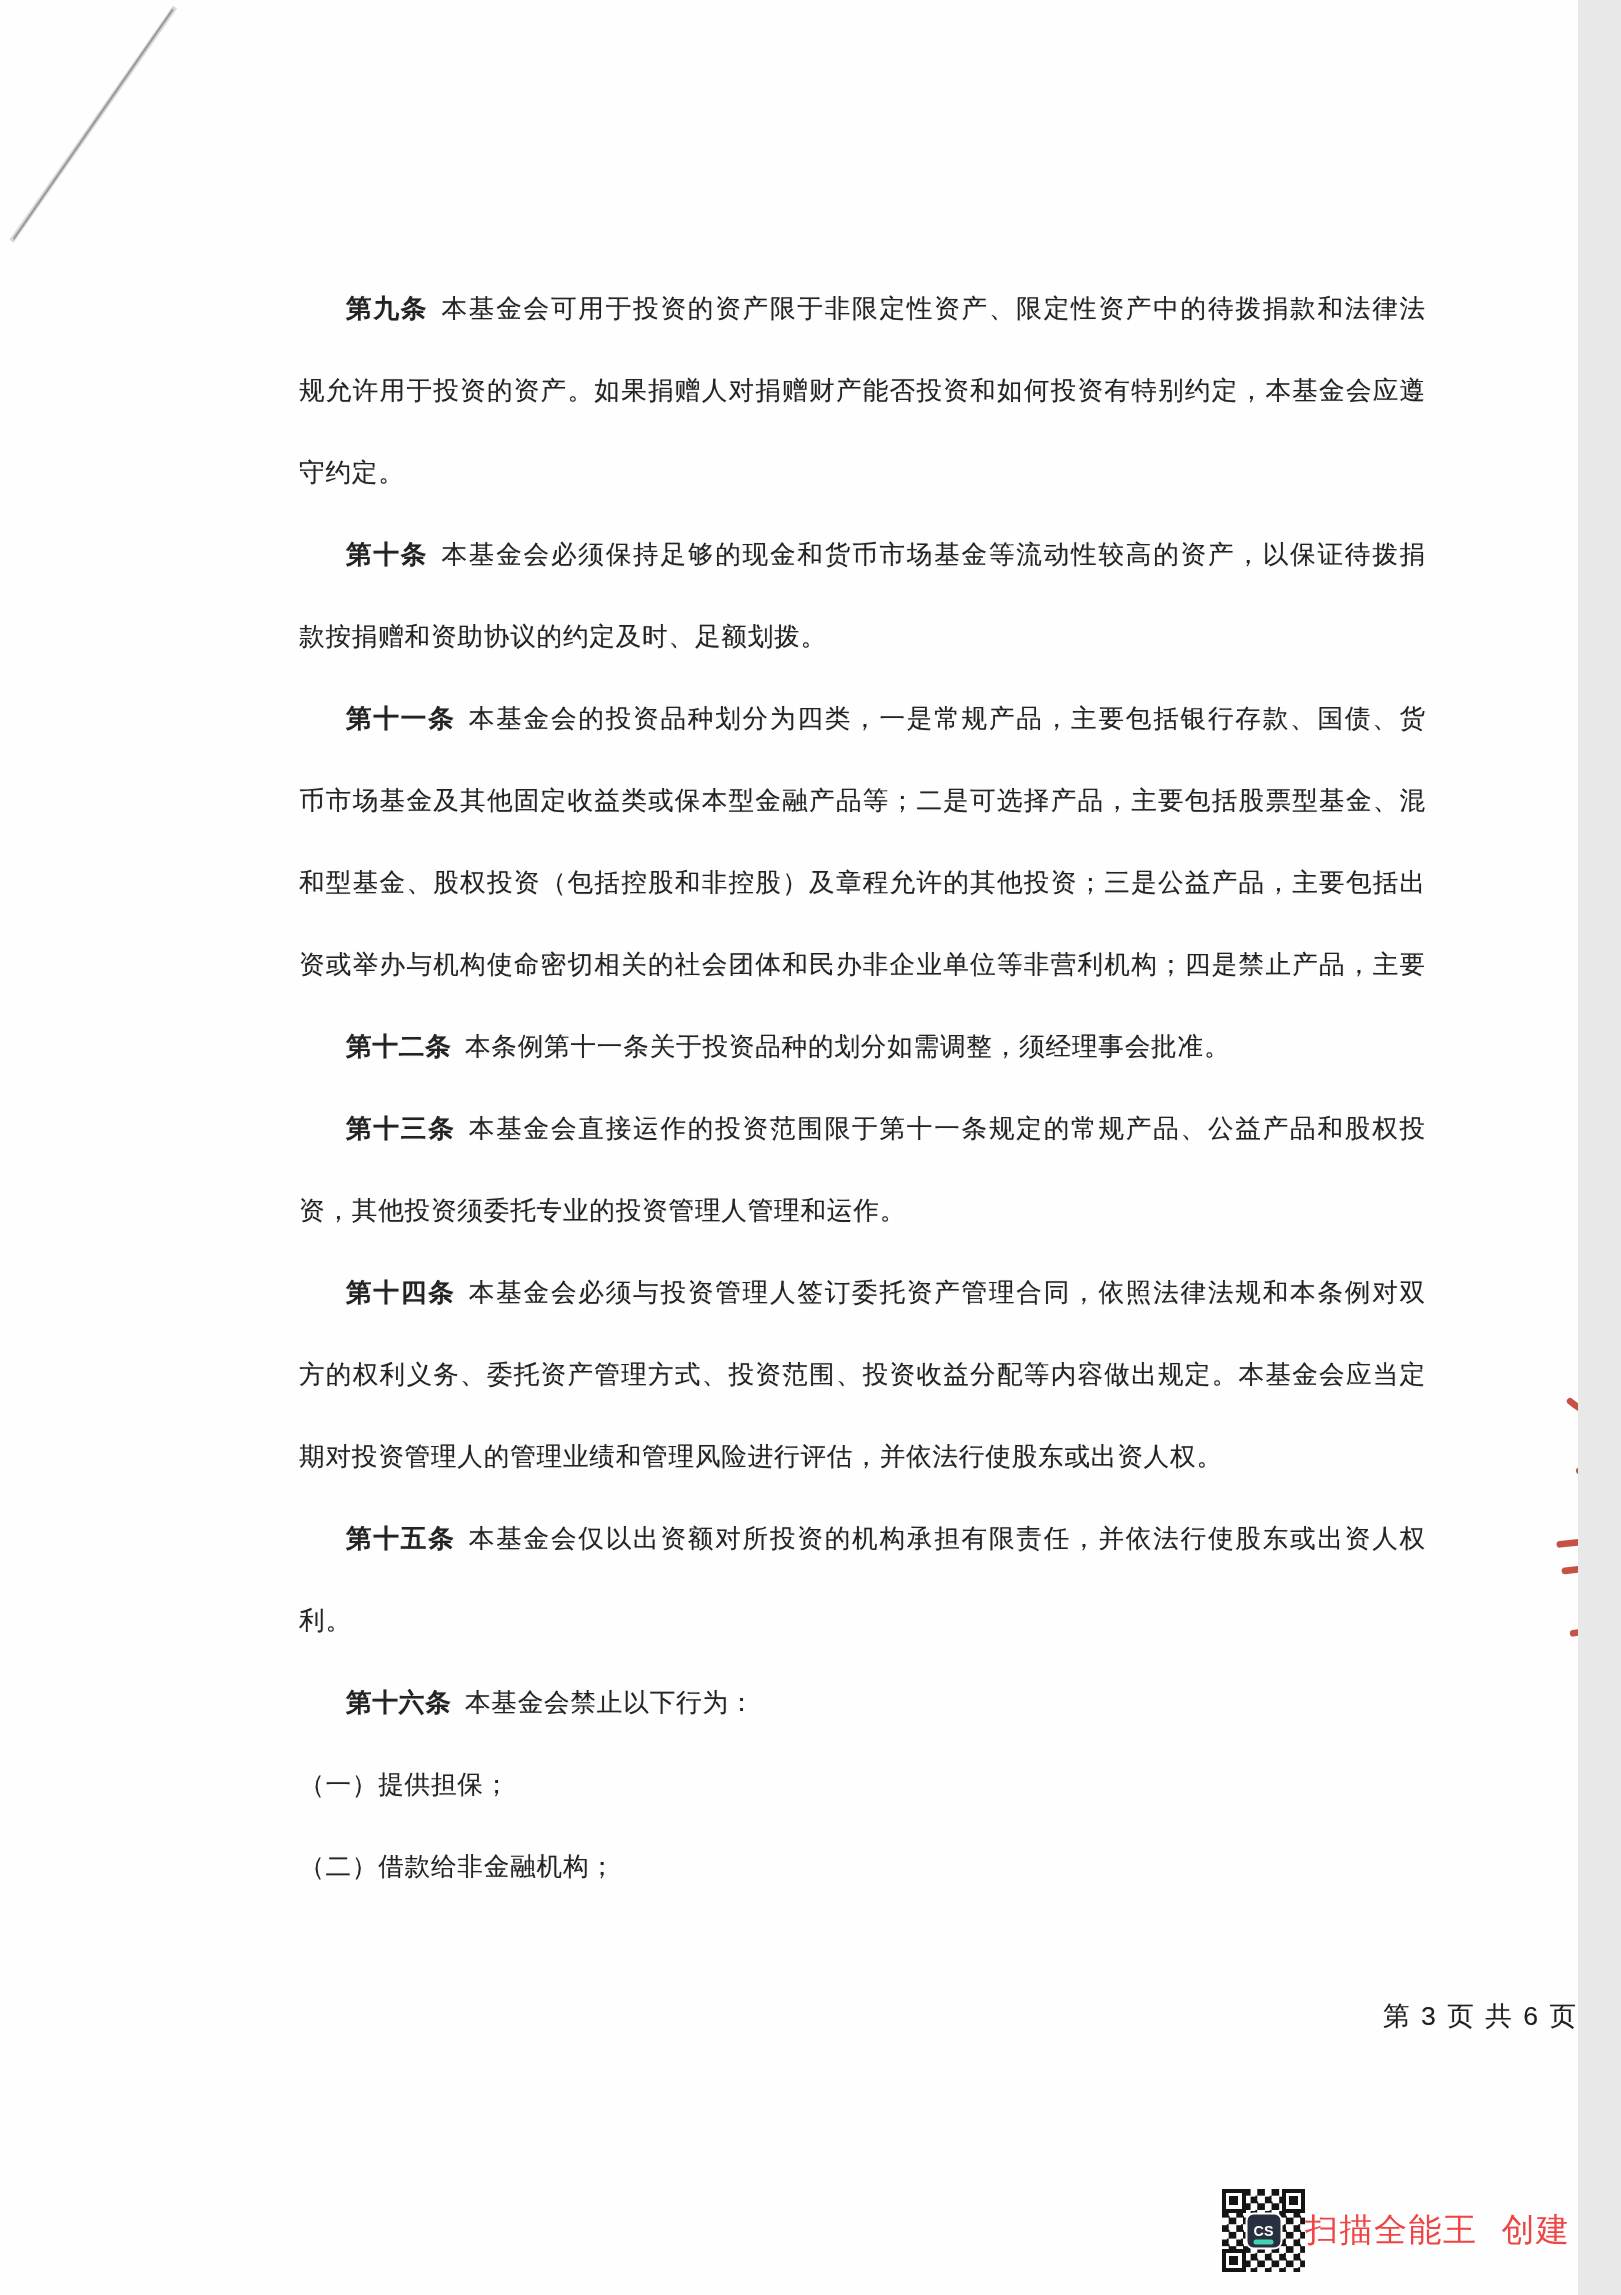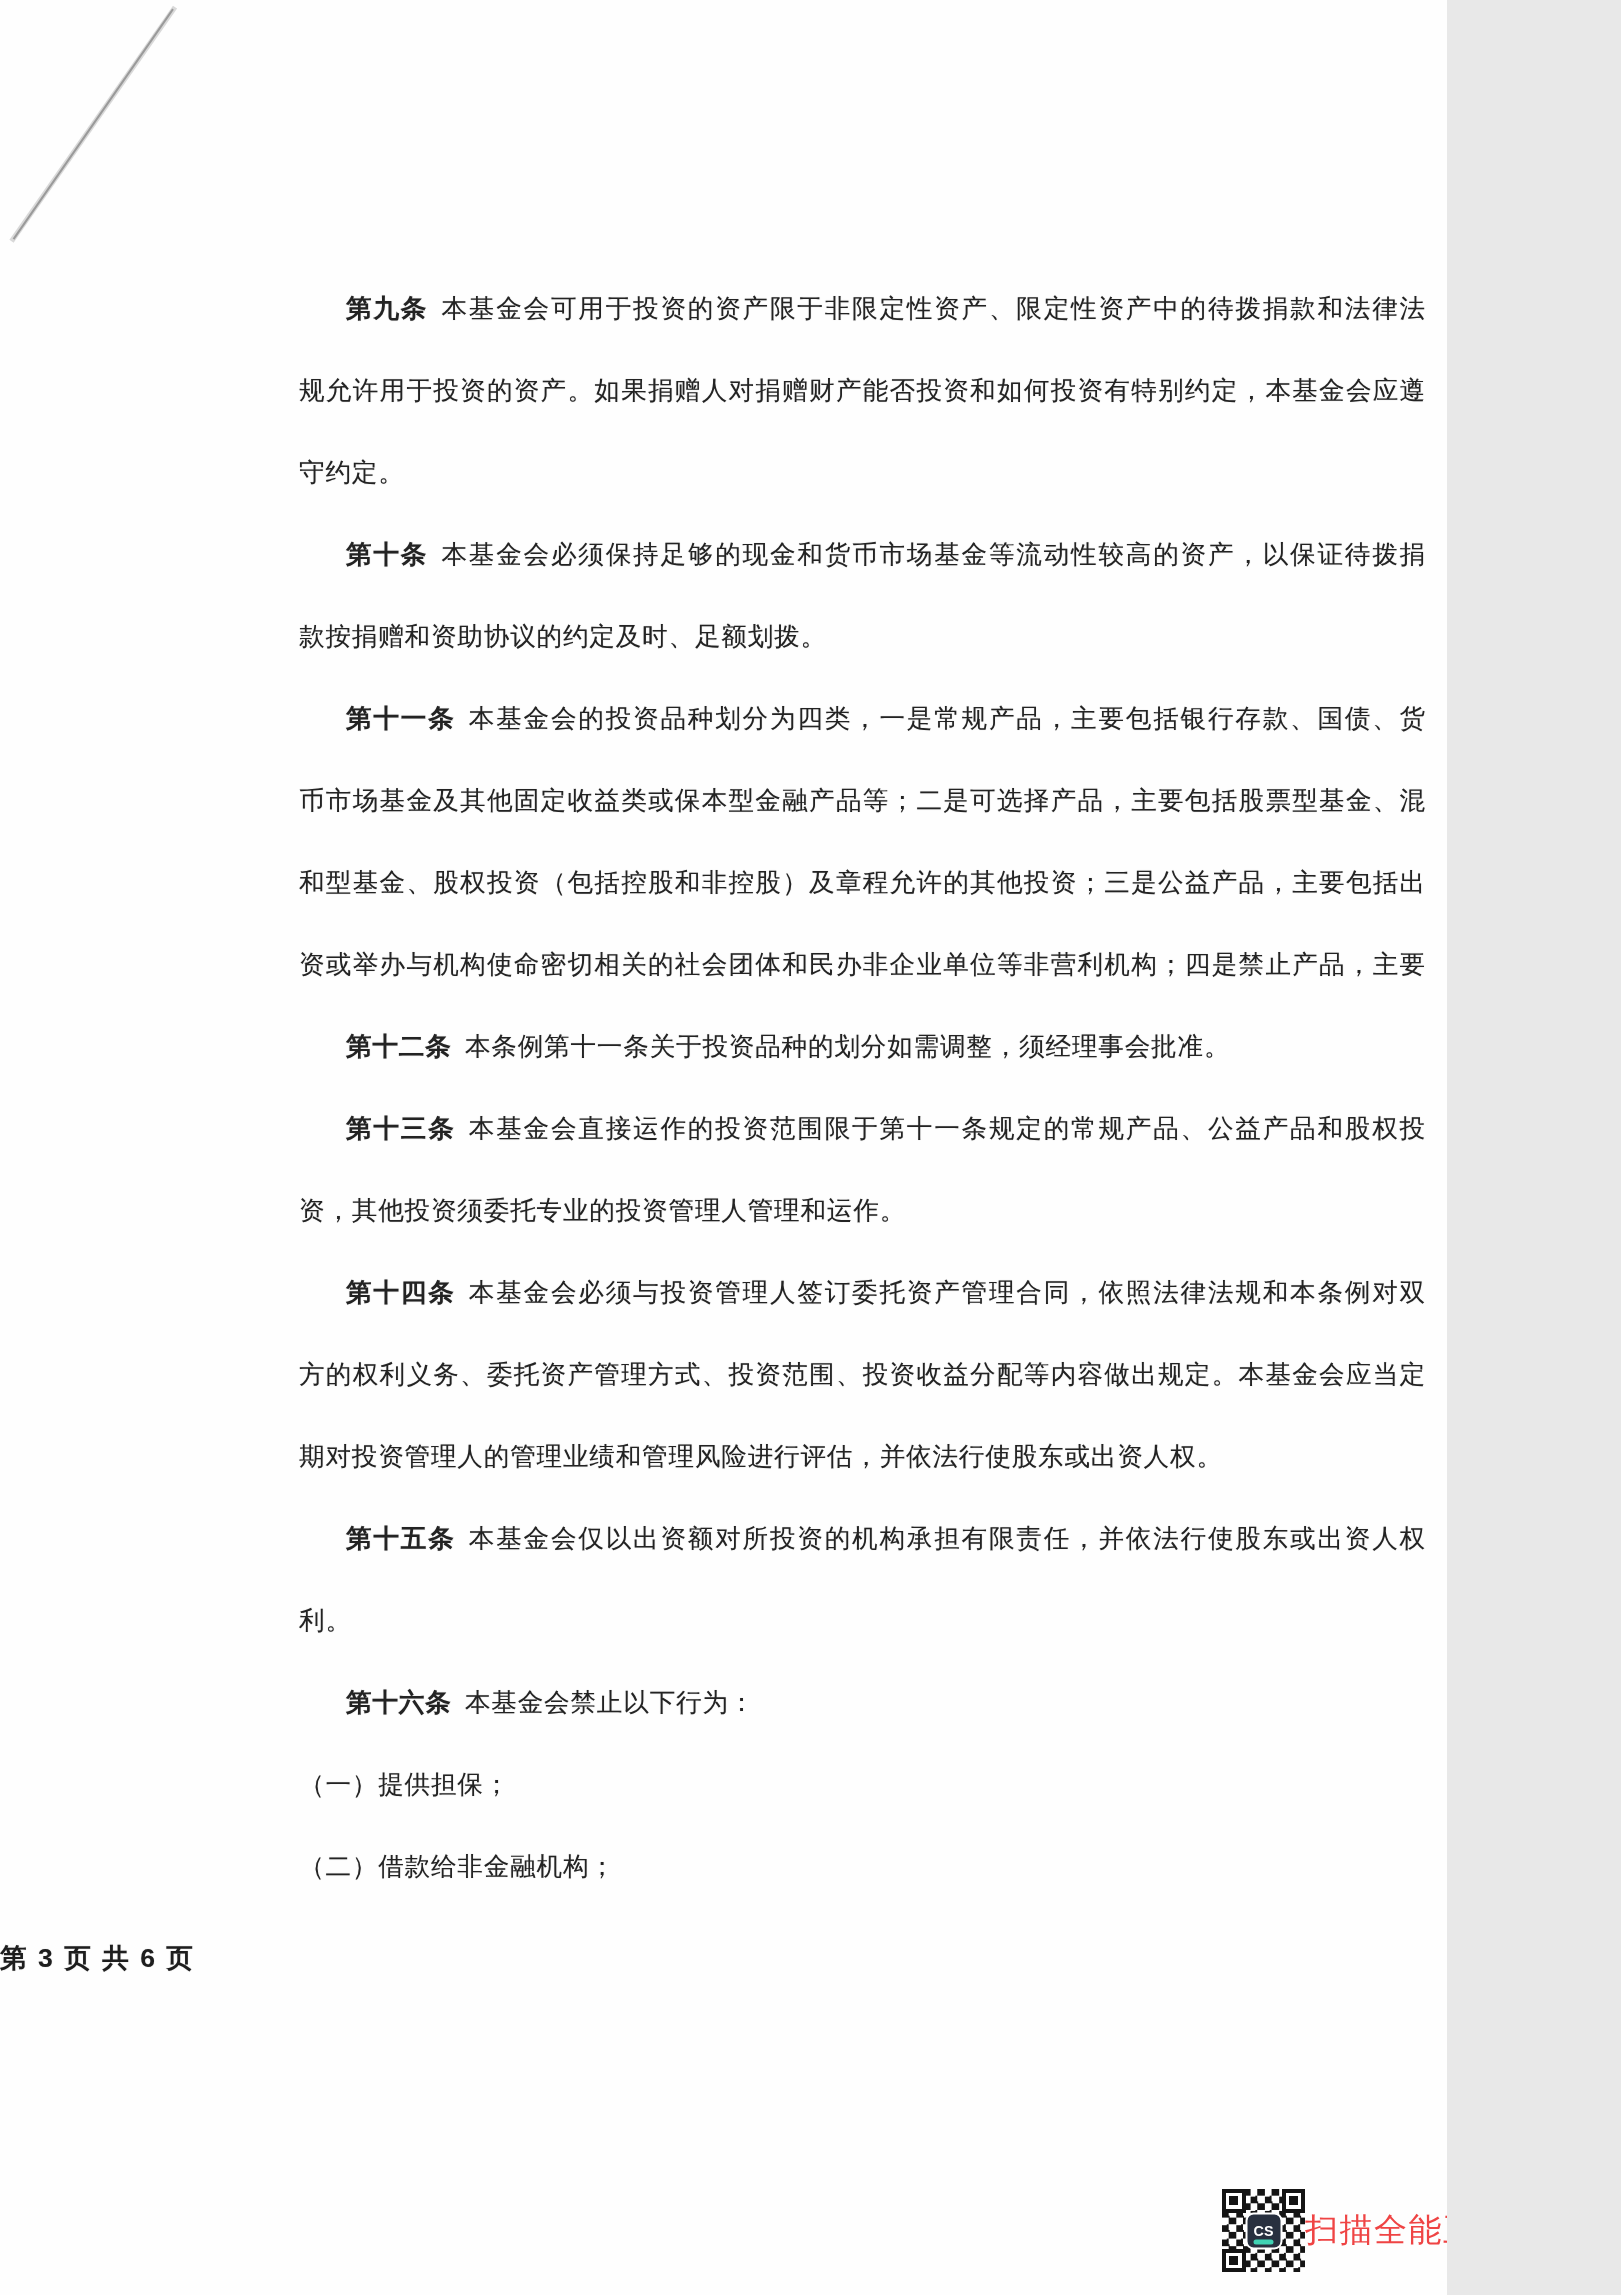--- a/index.html
+++ b/index.html
@@ -1,18 +1,18 @@
 <!DOCTYPE html>
 <html style="font-size:8.2px"><head>
 <meta charset="utf-8">
 <style>
   html,body{margin:0;padding:0;background:#e8e8e8;}
   .page{
     position:relative;
-    width:1447px;height:2295px;
+    width:1578px;height:2295px;
     background:#fefefe;
     overflow:hidden;
     font-family:"Liberation Sans", sans-serif;
   }
   
   .doc-body{
     position:absolute;
     left:299px;top:267px;width:1127px;
     color:#232323;
   }
@@ -21,22 +21,22 @@
     font-size:25.6px;letter-spacing:0.8px;
     white-space:normal;
     text-shadow:0 0 1px rgba(35,35,35,.30);
   }
   .line.fill{text-align:justify;text-align-last:justify;}
   .line.indent{text-indent:47px;}
   .prefix{font-weight:700;}
   .prefix:not(:empty){margin-right:13.3px;}
   
   .footer{
-    position:absolute;left:0;top:1940px;width:100%;
-    text-align:left;font-size:26.6px;font-weight:700;
+    position:absolute;left:0;top:1998px;width:100%;
+    text-align:right;font-size:26.6px;font-weight:400;
     color:#1e1e1e;letter-spacing:2px;
     text-shadow:0 0 1px rgba(30,30,30,.3);
   }
   
   .overlay{position:absolute;left:0;top:0;pointer-events:none;}
   
   .watermark{
     position:absolute;left:1222px;top:2189px;
     display:flex;align-items:center;
   }

